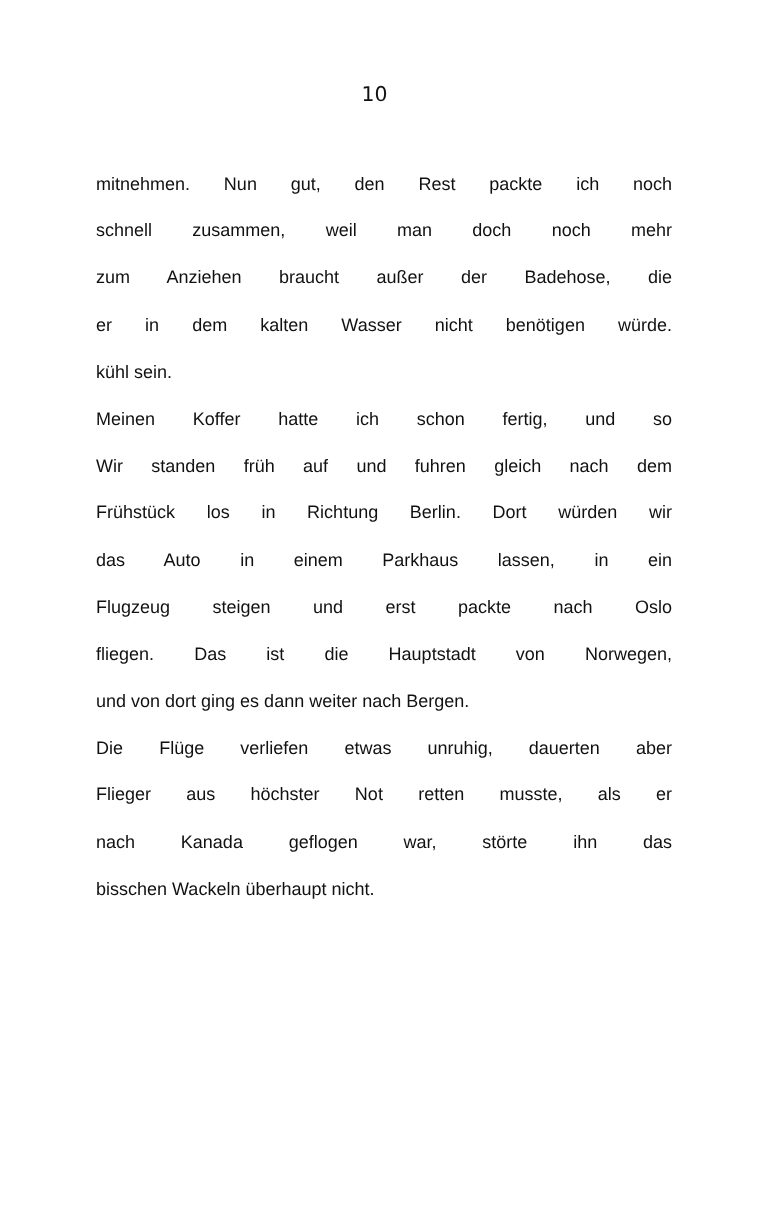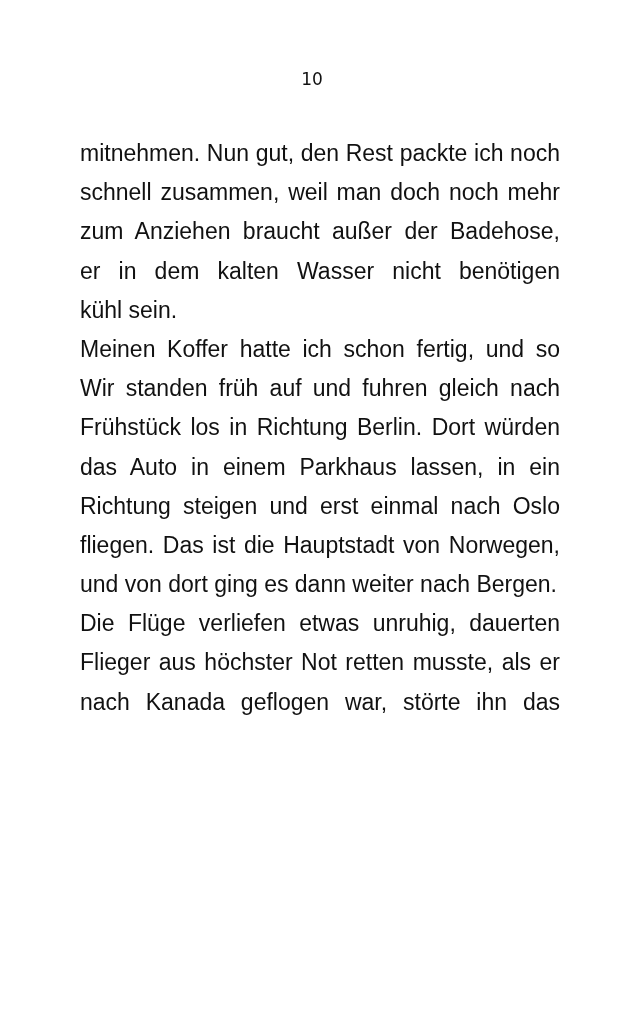--- a/index.html
+++ b/index.html
@@ -4,21 +4,21 @@
   <style>
     html, body { margin: 0; padding: 0; background: #ffffff; }
     body { width: 640px; height: 1013px; position: relative; overflow: hidden; }
     .page-number {
       position: absolute; left: 0; width: 624px; top: 67px;
       text-align: center; font-family: "DejaVu Sans", sans-serif;
       font-size: 17px; color: #111; line-height: 24px;
     }
     .body-text {
       position: absolute; left: 80px; width: 480px; top: 134px;
-      font-family: "Liberation Sans", sans-serif; font-size: 23px;
+      font-family: "Liberation Sans", sans-serif; font-size: 15px;
       color: #111; 
     }
     .line {
       display: block; height: 39.2px; line-height: 39.2px;
       text-align: justify; text-align-last: justify; white-space: nowrap;
     }
     .line.last { text-align-last: left; }
   </style>
 </head>
 <body>
@@ -28,19 +28,20 @@
 <div class="body-text">
   <div class="line" style="white-space: normal; overflow: hidden;">mitnehmen. Nun gut, den Rest packte ich noch</div>
   <div class="line" style="white-space: normal; overflow: hidden;">schnell zusammen, weil man doch noch mehr</div>
   <div class="line" style="white-space: normal; overflow: hidden;">zum Anziehen braucht außer der Badehose, die</div>
   <div class="line" style="white-space: normal; overflow: hidden;">er in dem kalten Wasser nicht benötigen würde.</div>
   <div class="line last" style="white-space: normal; overflow: hidden;">kühl sein.</div>
   <div class="line" style="white-space: normal; overflow: hidden;">Meinen Koffer hatte ich schon fertig, und so</div>
   <div class="line" style="white-space: normal; overflow: hidden;">Wir standen früh auf und fuhren gleich nach dem</div>
   <div class="line" style="white-space: normal; overflow: hidden;">Frühstück los in Richtung Berlin. Dort würden wir</div>
   <div class="line" style="white-space: normal; overflow: hidden;">das Auto in einem Parkhaus lassen, in ein</div>
-  <div class="line" style="white-space: normal; overflow: hidden;">Richtung steigen und erst einmal nach Oslo</div>
+  <div class="line" style="white-space: normal; overflow: hidden;">Flugzeug steigen und erst packte nach Oslo</div>
   <div class="line" style="white-space: normal; overflow: hidden;">fliegen. Das ist die Hauptstadt von Norwegen,</div>
   <div class="line last" style="white-space: normal; overflow: hidden;">und von dort ging es dann weiter nach Bergen.</div>
   <div class="line" style="white-space: normal; overflow: hidden;">Die Flüge verliefen etwas unruhig, dauerten aber</div>
   <div class="line" style="white-space: normal; overflow: hidden;">Flieger aus höchster Not retten musste, als er</div>
   <div class="line" style="white-space: normal; overflow: hidden;">nach Kanada geflogen war, störte ihn das</div>
+  <div class="line last" style="white-space: normal; overflow: hidden;">bisschen Wackeln überhaupt nicht.</div>
 </div>
 
 </body></html>

